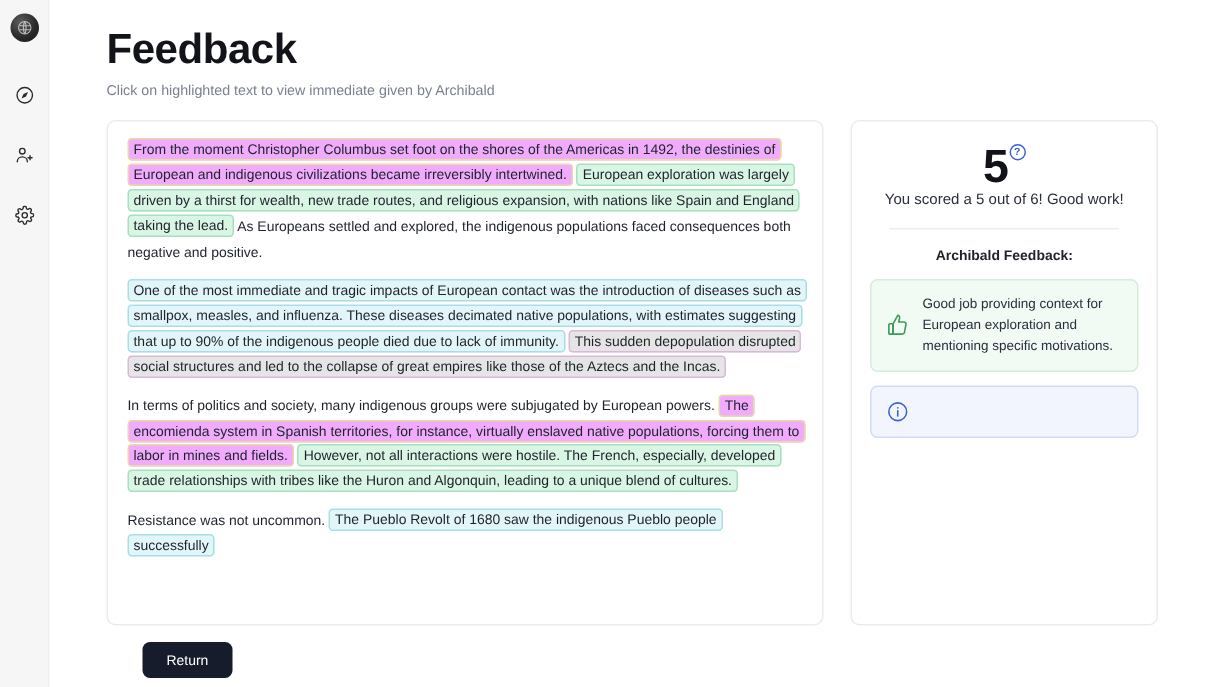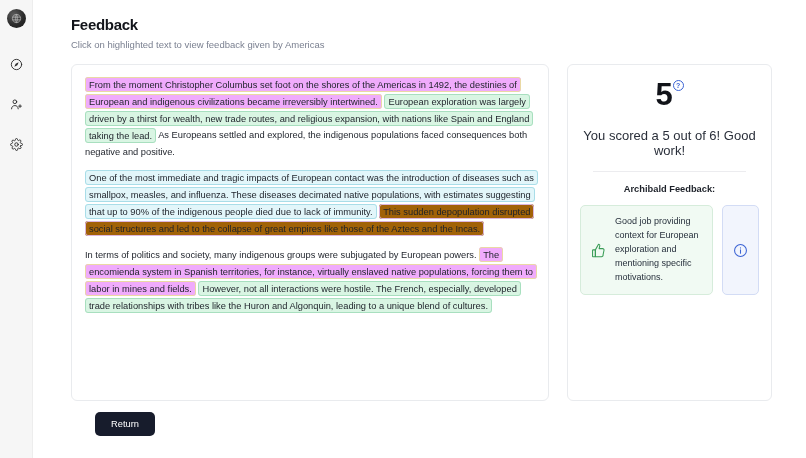--- a/index.html
+++ b/index.html
@@ -33,21 +33,21 @@
     color: #2a2a2a; cursor: pointer;
   }
 
   
   .main {
     flex: 1; position: relative;
     padding: 16px 34px 0 38px;
     background: #ffffff;
   }
   .page-title {
-    font-size: 15px; font-weight: 700; color: #12141a;
+    font-size: 28px; font-weight: 700; color: #12141a;
     letter-spacing: -.3px; line-height: 1.2;
   }
   .page-sub {
     margin-top: 5px; font-size: 9.5px; color: #7b8191; line-height: 1.3;
   }
 
   .content-row { display: flex; gap: 18px; margin-top: 13px; }
 
   
   .essay-card {
@@ -65,21 +65,21 @@
   .hl {
     border-radius: 3px;
     padding: 1.5px 3px;
     cursor: pointer;
     box-decoration-break: clone;
     -webkit-box-decoration-break: clone;
   }
   .hl-yellow { background: #f0abfc; border: 1px solid #ead9a4; }
   .hl-green  { background: #d9f5e3; border: 1px solid #a8dfbf; }
   .hl-blue   { background: #e2f6fa; border: 1px solid #a9dde8; }
-  .hl-pink   { background: #a16207; border: 1px solid #dcb6de; }
+  .hl-pink   { background: #e5e5e5; border: 1px solid #dcb6de; }
 
   
   .score-card {
     flex: 1;
     height: 337px;
     background: #fff;
     border: 1px solid #e9ebee;
     border-radius: 6px;
     padding: 14px 12px;
     display: flex; flex-direction: column; align-items: center;
@@ -91,30 +91,30 @@
   }
   .help-badge {
     margin-top: 1px; margin-left: 1px;
     width: 11px; height: 11px; border-radius: 50%;
     border: 1px solid #3b63d4; color: #3b63d4;
     font-size: 7px; font-weight: 700;
     display: flex; align-items: center; justify-content: center;
     cursor: pointer; line-height: 1;
   }
   .score-text {
-    margin-top: 18px; font-size: 13px; color: #2a2f3a; text-align: center;
+    margin-top: 2px; font-size: 10px; color: #2a2f3a; text-align: center;
   }
   .divider {
     width: 86%; height: 1px; background: #ececef; margin: 13px 0 0 0;
   }
   .fb-heading {
     margin-top: 12px; font-size: 9.3px; font-weight: 700; color: #1d2129;
     text-align: left;
   }
-  .fb-list { width: 100%; margin-top: 11px; display: flex; flex-direction: row; gap: 9px; }
+  .fb-list { width: 100%; margin-top: 11px; display: flex; flex-direction: column; gap: 9px; }
   .fb-card {
     display: flex; align-items: center; gap: 9px;
     border-radius: 5px; padding: 9px 10px;
     font-size: 9px; line-height: 1.55;
   }
   .fb-card.positive { background: #f1faf3; border: 1px solid #d6ecdb; color: #27303c; }
   .fb-card.suggestion { background: #f2f5fd; border: 1px solid #d3dcf5; color: #27303c; }
   .fb-icon { flex: 0 0 auto; display: flex; align-items: center; justify-content: center; }
   .fb-card.positive .fb-icon { color: #3a9c56; }
   .fb-card.suggestion .fb-icon { color: #3b63d4; }
@@ -166,29 +166,30 @@
         <svg width="13" height="13" viewBox="0 0 24 24" fill="none" stroke="currentColor" stroke-width="1.7" stroke-linecap="round" stroke-linejoin="round">
           <circle cx="12" cy="12" r="3.2"></circle>
           <path d="M19.4 14.5a1.6 1.6 0 0 0 .32 1.77l.06.06a2 2 0 1 1-2.83 2.83l-.06-.06a1.6 1.6 0 0 0-1.77-.32 1.6 1.6 0 0 0-.97 1.47V21a2 2 0 1 1-4 0v-.1a1.6 1.6 0 0 0-1.05-1.46 1.6 1.6 0 0 0-1.77.32l-.06.06a2 2 0 1 1-2.83-2.83l.06-.06a1.6 1.6 0 0 0 .32-1.77 1.6 1.6 0 0 0-1.47-.97H3a2 2 0 1 1 0-4h.1a1.6 1.6 0 0 0 1.46-1.05 1.6 1.6 0 0 0-.32-1.77l-.06-.06a2 2 0 1 1 2.83-2.83l.06.06a1.6 1.6 0 0 0 1.77.32H9a1.6 1.6 0 0 0 .97-1.47V3a2 2 0 1 1 4 0v.1a1.6 1.6 0 0 0 .97 1.47 1.6 1.6 0 0 0 1.77-.32l.06-.06a2 2 0 1 1 2.83 2.83l-.06.06a1.6 1.6 0 0 0-.32 1.77V9a1.6 1.6 0 0 0 1.47.97H21a2 2 0 1 1 0 4h-.1a1.6 1.6 0 0 0-1.47.97z"></path>
         </svg>
       </span>
     </div>
   </nav>
 
   <main class="main">
     <h1 class="page-title">Feedback</h1>
-    <div class="page-sub">Click on highlighted text to view feedback given by Americas</div>
+    <div class="page-sub">Click on highlighted text to view immediate given by Archibald</div>
 
     <div class="content-row">
 
       <section class="essay-card">
         <div class="essay-inner" id="essay-inner">
             <p><span class="hl hl-yellow">From the moment Christopher Columbus set foot on the shores of the Americas in 1492, the destinies of European and indigenous civilizations became irreversibly intertwined.</span><span> </span><span class="hl hl-green">European exploration was largely driven by a thirst for wealth, new trade routes, and religious expansion, with nations like Spain and England taking the lead.</span><span> As Europeans settled and explored, the indigenous populations faced consequences both negative and positive.</span></p>
             <p><span class="hl hl-blue">One of the most immediate and tragic impacts of European contact was the introduction of diseases such as smallpox, measles, and influenza. These diseases decimated native populations, with estimates suggesting that up to 90% of the indigenous people died due to lack of immunity.</span><span> </span><span class="hl hl-pink">This sudden depopulation disrupted social structures and led to the collapse of great empires like those of the Aztecs and the Incas.</span></p>
             <p><span>In terms of politics and society, many indigenous groups were subjugated by European powers.</span><span> </span><span class="hl hl-yellow">The encomienda system in Spanish territories, for instance, virtually enslaved native populations, forcing them to labor in mines and fields.</span><span> </span><span class="hl hl-green">However, not all interactions were hostile. The French, especially, developed trade relationships with tribes like the Huron and Algonquin, leading to a unique blend of cultures.</span></p>
+            <p><span>Resistance was not uncommon.</span><span> </span><span class="hl hl-blue">The Pueblo Revolt of 1680 saw the indigenous Pueblo people successfully</span></p>
           </div>
       </section>
 
       <aside class="score-card">
         <div class="score-top">
           <div class="score-num">5</div>
           <div class="help-badge">?</div>
         </div>
         <div class="score-text">You scored a 5 out of 6! Good work!</div>
         <div class="divider"></div>

